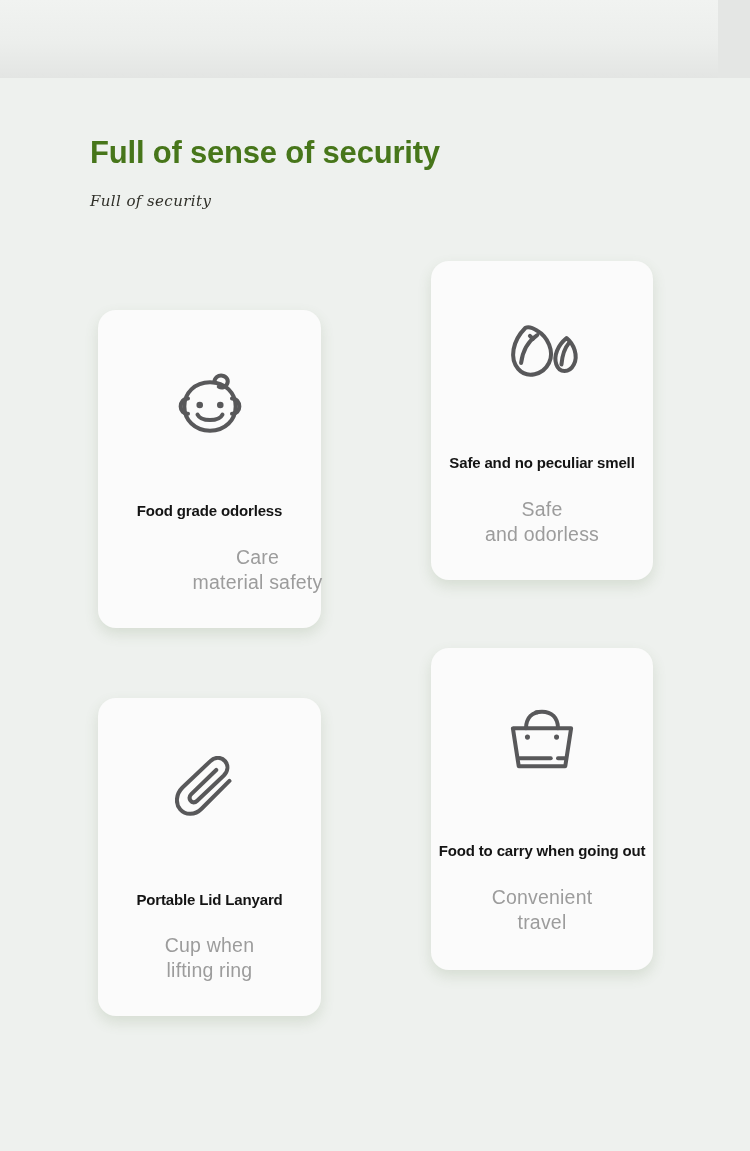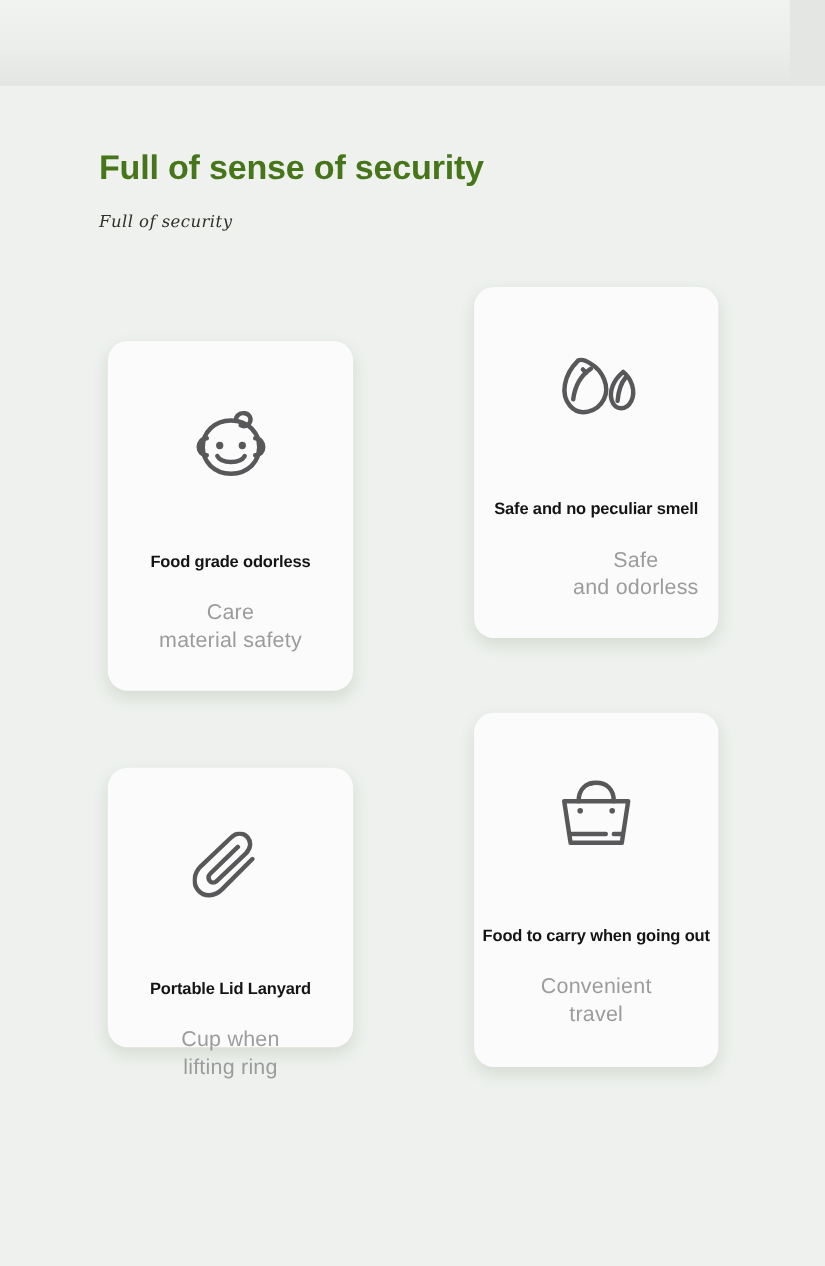--- a/index.html
+++ b/index.html
@@ -86,21 +86,21 @@
     background: #fbfbfb;
     border-radius: 18px;
     box-shadow: 0 6px 14px rgba(90, 120, 70, 0.16);
     box-sizing: border-box;
   }
   .card-left  { left: 66px;  width: 223px; }
   .card-right { left: 399px; width: 222px; }
 
   #card-1 { top: 270px; height: 318px; }
   #card-2 { top: 221px; height: 319px; }
-  #card-3 { top: 658px; height: 254px; }
+  #card-3 { top: 658px; height: 318px; }
   #card-4 { top: 608px; height: 322px; }
 
   .card-icon {
     position: absolute;
     left: 0;
     width: 100%;
     text-align: center;
     line-height: 0;
   }
   #card-1 .card-icon { top: 62px; }
@@ -135,22 +135,22 @@
     position: absolute;
     left: 0;
     width: 100%;
     text-align: center;
     font-size: 19.5px;
     line-height: 25px;
     color: #9c9c9c;
     font-weight: normal;
     letter-spacing: 0.2px;
   }
-  #card-1 .card-desc { top: 235px; }
-  #card-2 .card-desc { top: 236px; margin-left: 36px; }
+  #card-1 .card-desc { top: 235px; padding-left: 48px; }
+  #card-2 .card-desc { top: 236px; }
   #card-3 .card-desc { top: 235px; }
   #card-4 .card-desc { top: 237px; }
 
   .desc-line { display: block; }
 </style>
 </head>
 <body>
 
 <div id="top-shade"></div>
 <div id="top-shade-right"></div>

